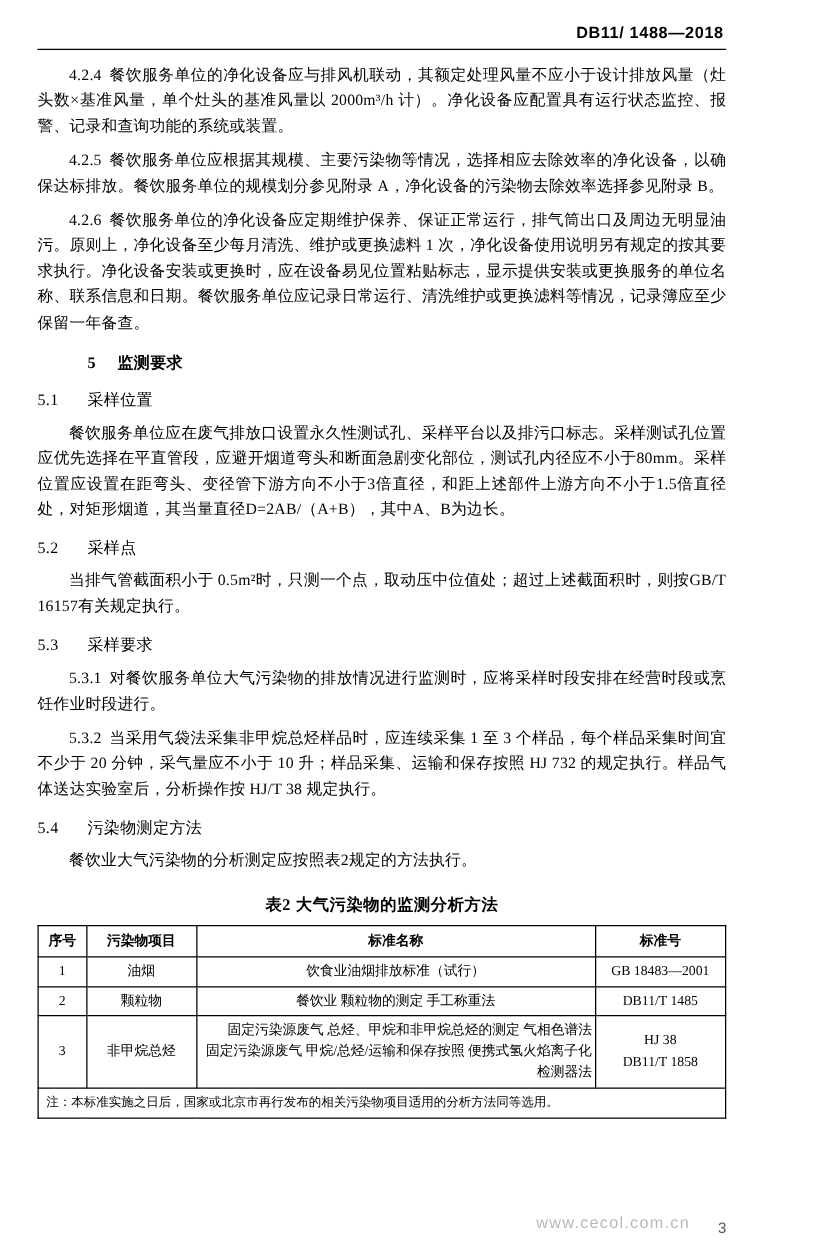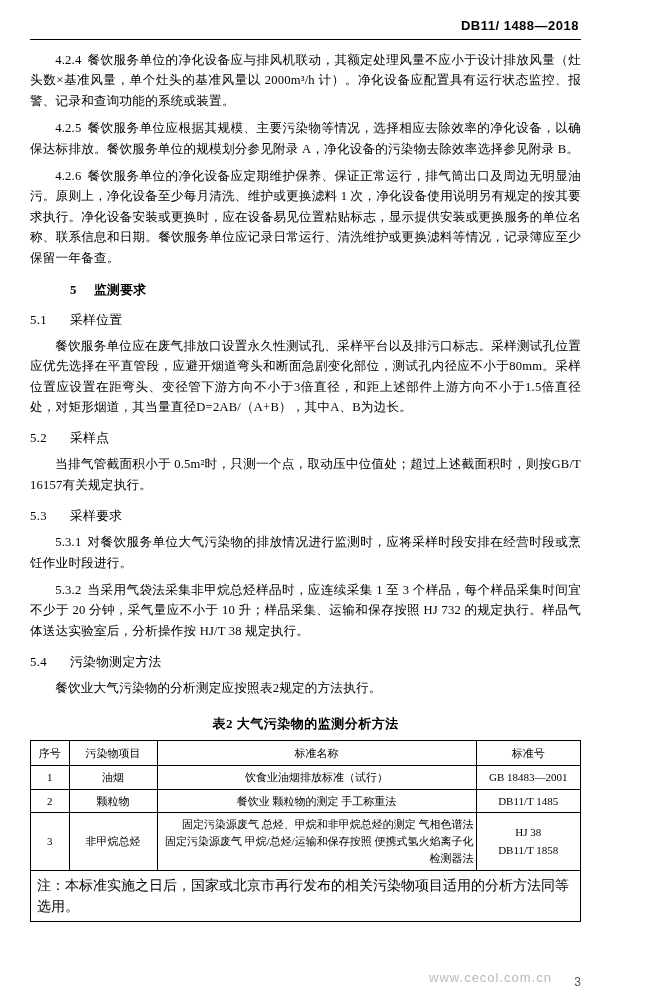--- a/index.html
+++ b/index.html
@@ -84,27 +84,27 @@
     font-size: 11px;
     line-height: 1.5;
   }
   table.data th, table.data td {
     border: 1px solid #000;
     text-align: center;
     vertical-align: middle;
     padding: 3px 2px;
   }
   table.data thead th {
-    font-weight: normal;
+    font-weight: bold;
     padding: 4px 2px;
   }
   table.data td.note {
     text-align: left;
     padding: 4px 6px;
-    font-size: 14px;
+    font-size: 10px;
   }
   .col-no { width: 7%; }
   .col-item { width: 16%; }
   .col-name { width: 58%; }
   .col-std { width: 19%; }
   .std-two span {
     display: block;
     line-height: 1.6;
   }
   .name-two span {

